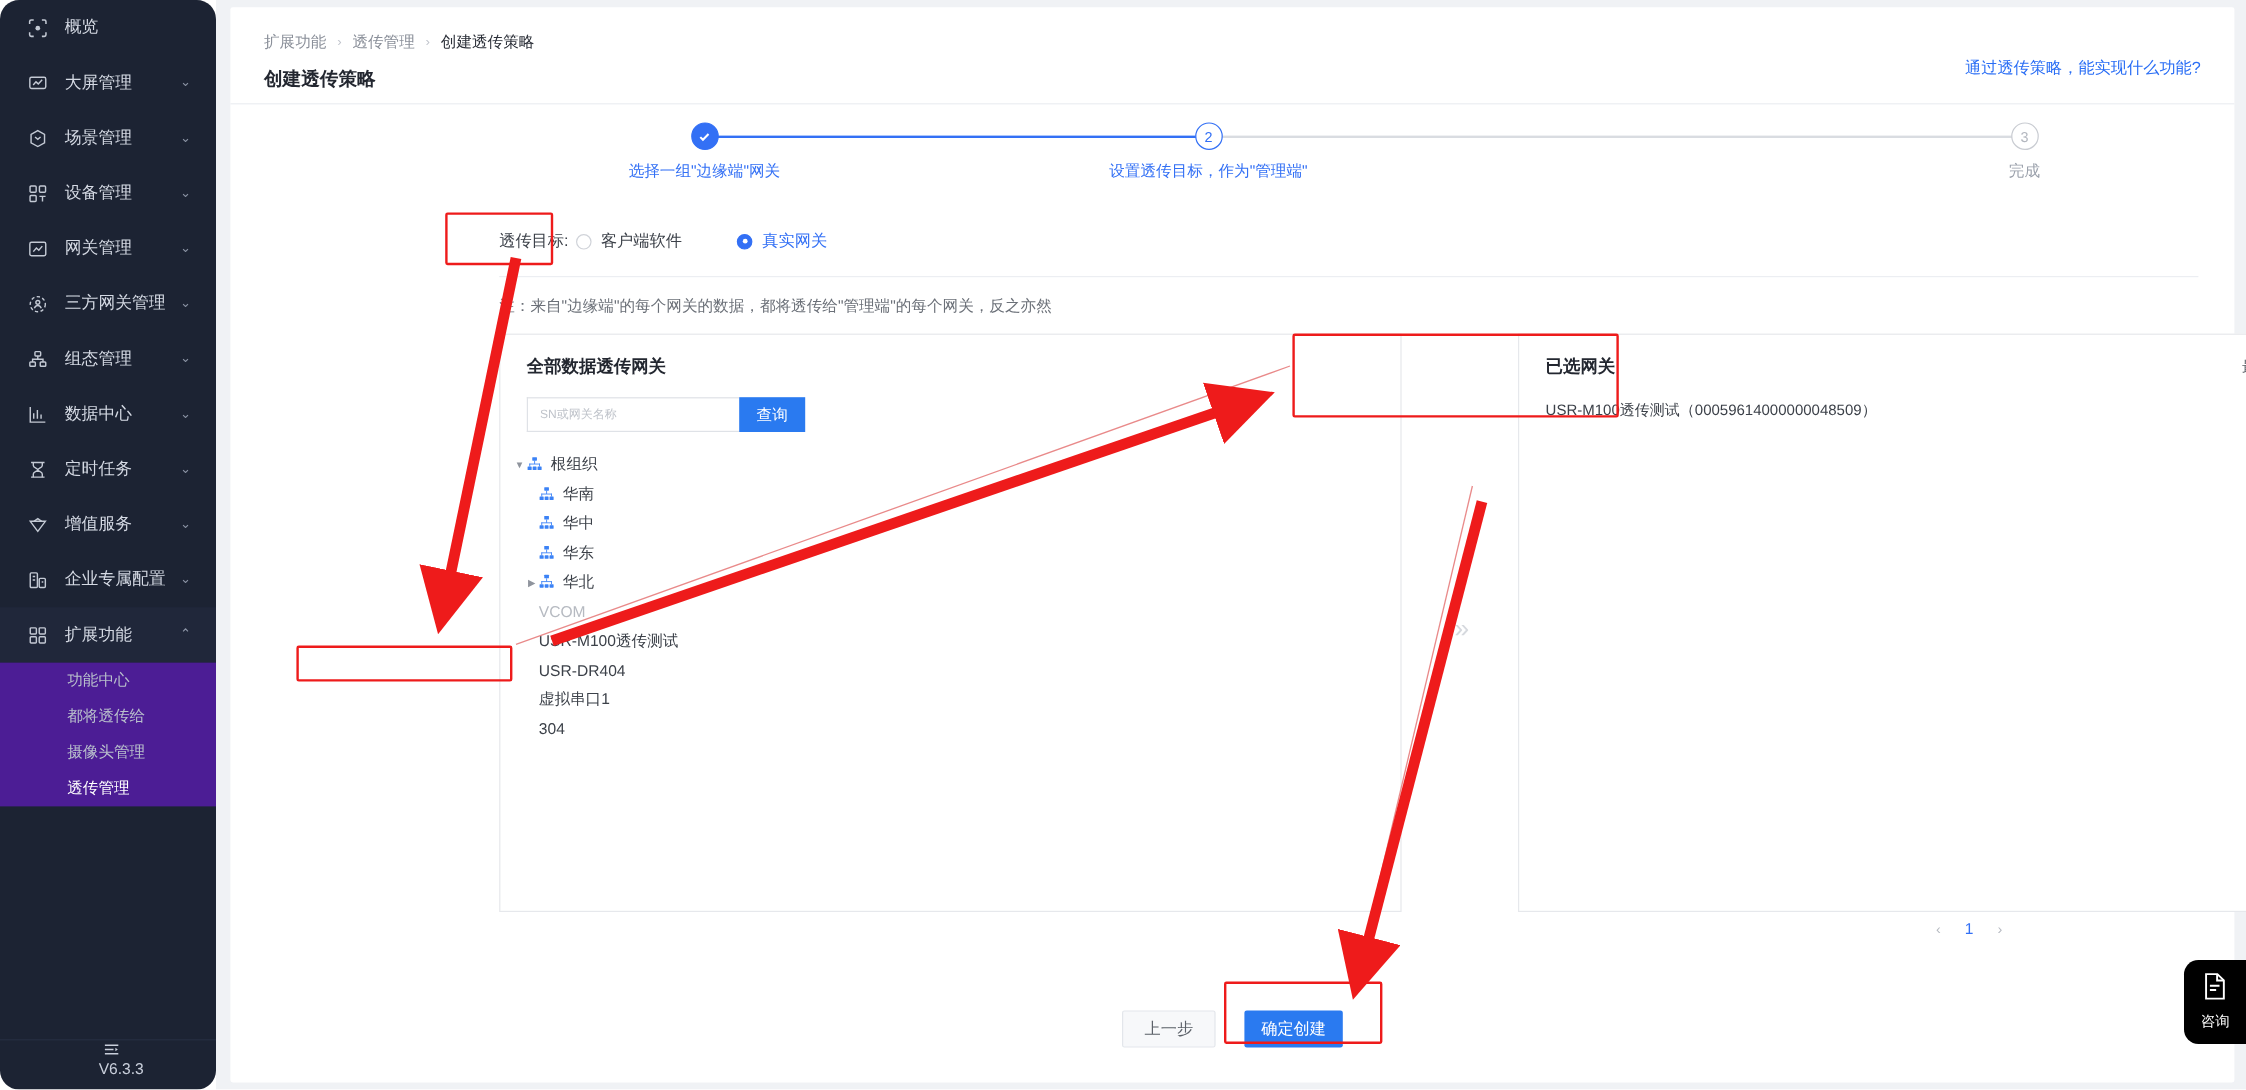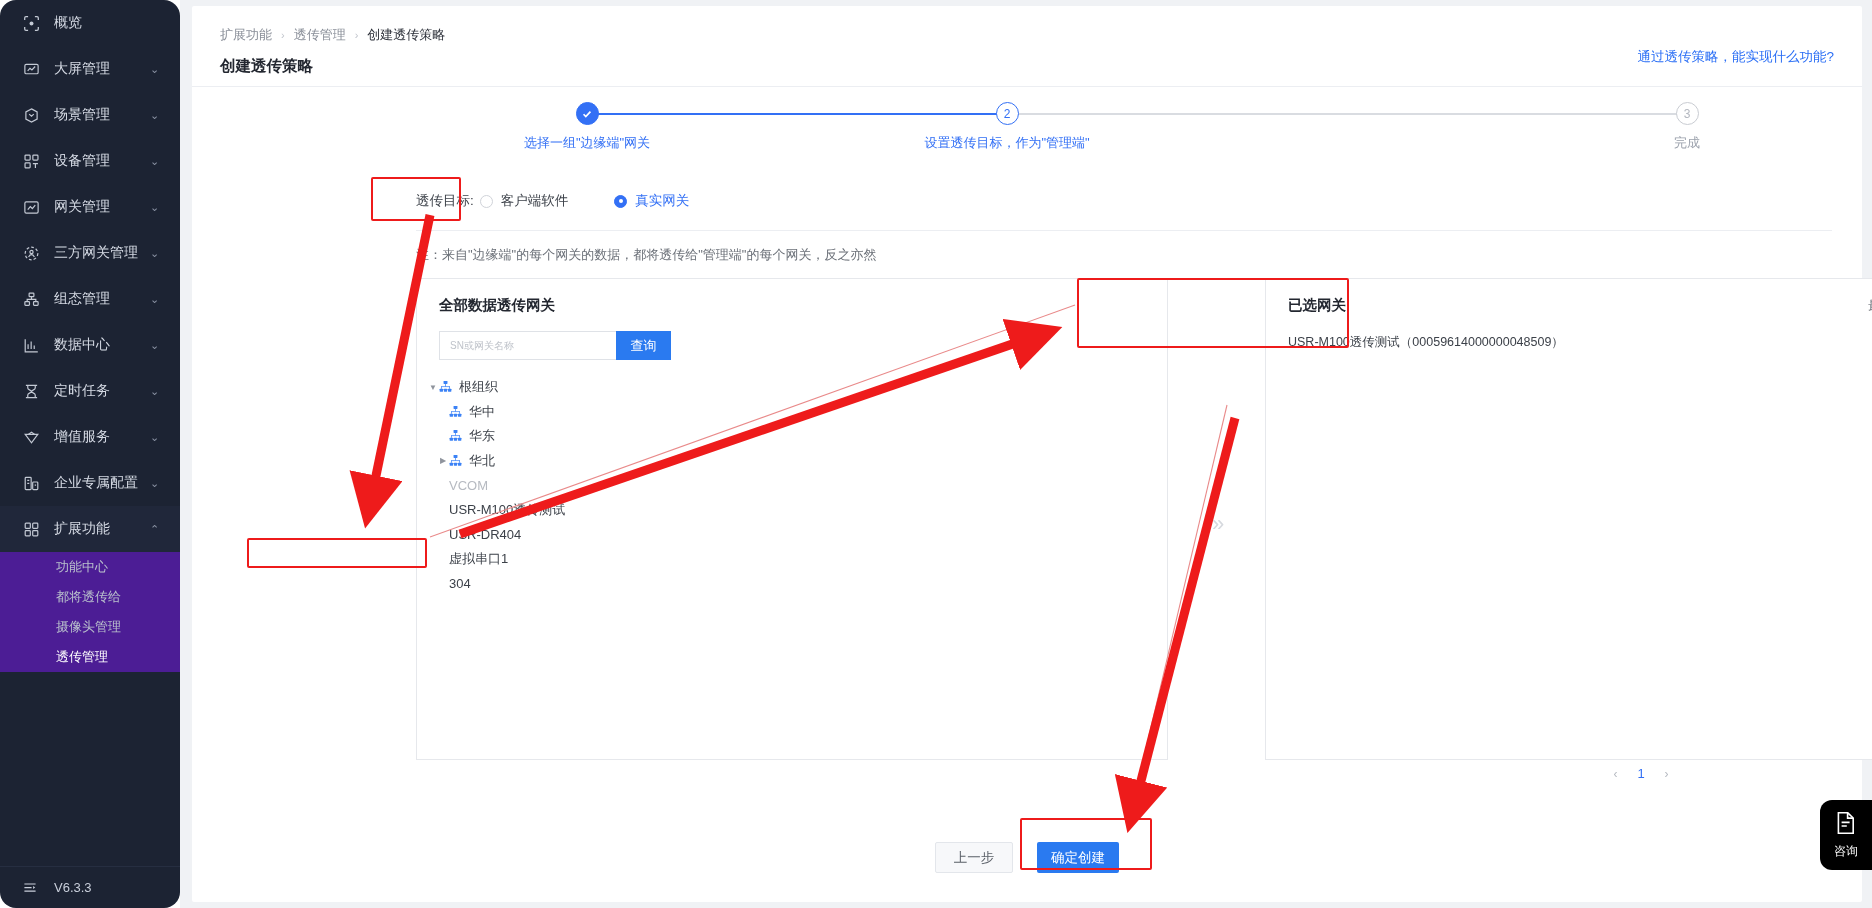--- a/index.html
+++ b/index.html
@@ -38,21 +38,21 @@
   .nav-item.expanded { background: #20273a; }
   .sub-list { background: #4c1d95; }
   .sub-item {
     height: 30px; display: flex; align-items: center;
     padding-left: 56px; font-size: 13px; color: #b9c0cc; cursor: pointer;
   }
   .sub-item.active { color: #ffffff; }
   .sidebar-footer {
     position: absolute; bottom: 0; left: 0; width: 180px; height: 42px;
     display: flex; align-items: center; padding-left: 22px;
-    border-top: 1px solid #262e41; font-size: 13px; color: #c9cfdb;
+    border-top: 1px solid #262e41; font-size: 13px; color: #c9cfdb; flex-direction: column;
   }
   .sidebar-footer .ico { width: 18px; margin-right: 14px; display:inline-flex; }
 
   
   .main {
     flex: 1 1 auto; height: 908px; position: relative;
     background: #f0f2f5; overflow: hidden;
   }
   .content-card {
     position: absolute; left: 12px; top: 6px; right: 10px; bottom: 6px;
@@ -502,20 +502,39 @@
                 <rect x="12.6" y="7.8" width=".9" height="3"></rect>
               </svg>
             </span>
             <span class="tl">根组织</span>
             <span class="add-all" style="right:-225px;">
               <span class="plus">+</span>
               <span class="aal">添加全部</span>
             </span>
           </div>
 
+          <div class="tree-row" style="padding-left:32px;">
+            <span class="org-ico">
+              <svg width="13" height="13" viewBox="0 0 16 16" fill="#3b82f6">
+                <rect x="5.6" y="1.2" width="4.8" height="3.6" rx=".6"></rect>
+                <rect x=".8" y="10.8" width="4.2" height="3.6" rx=".6"></rect>
+                <rect x="11" y="10.8" width="4.2" height="3.6" rx=".6"></rect>
+                <rect x="6" y="10.8" width="4" height="3.6" rx=".6"></rect>
+                <rect x="7.6" y="4.8" width=".9" height="3.4"></rect>
+                <rect x="2.6" y="7.8" width="10.8" height=".9"></rect>
+                <rect x="2.6" y="7.8" width=".9" height="3"></rect>
+                <rect x="12.6" y="7.8" width=".9" height="3"></rect>
+              </svg>
+            </span>
+            <span class="tl">华南</span>
+            <span class="add-all" style="right:-247px;">
+              <span class="plus">+</span>
+              <span class="aal">添加全部</span>
+            </span>
+          </div>
 
           <div class="tree-row" style="padding-left:32px;">
             <span class="org-ico">
               <svg width="13" height="13" viewBox="0 0 16 16" fill="#3b82f6">
                 <rect x="5.6" y="1.2" width="4.8" height="3.6" rx=".6"></rect>
                 <rect x=".8" y="10.8" width="4.2" height="3.6" rx=".6"></rect>
                 <rect x="11" y="10.8" width="4.2" height="3.6" rx=".6"></rect>
                 <rect x="6" y="10.8" width="4" height="3.6" rx=".6"></rect>
                 <rect x="7.6" y="4.8" width=".9" height="3.4"></rect>
                 <rect x="2.6" y="7.8" width="10.8" height=".9"></rect>

